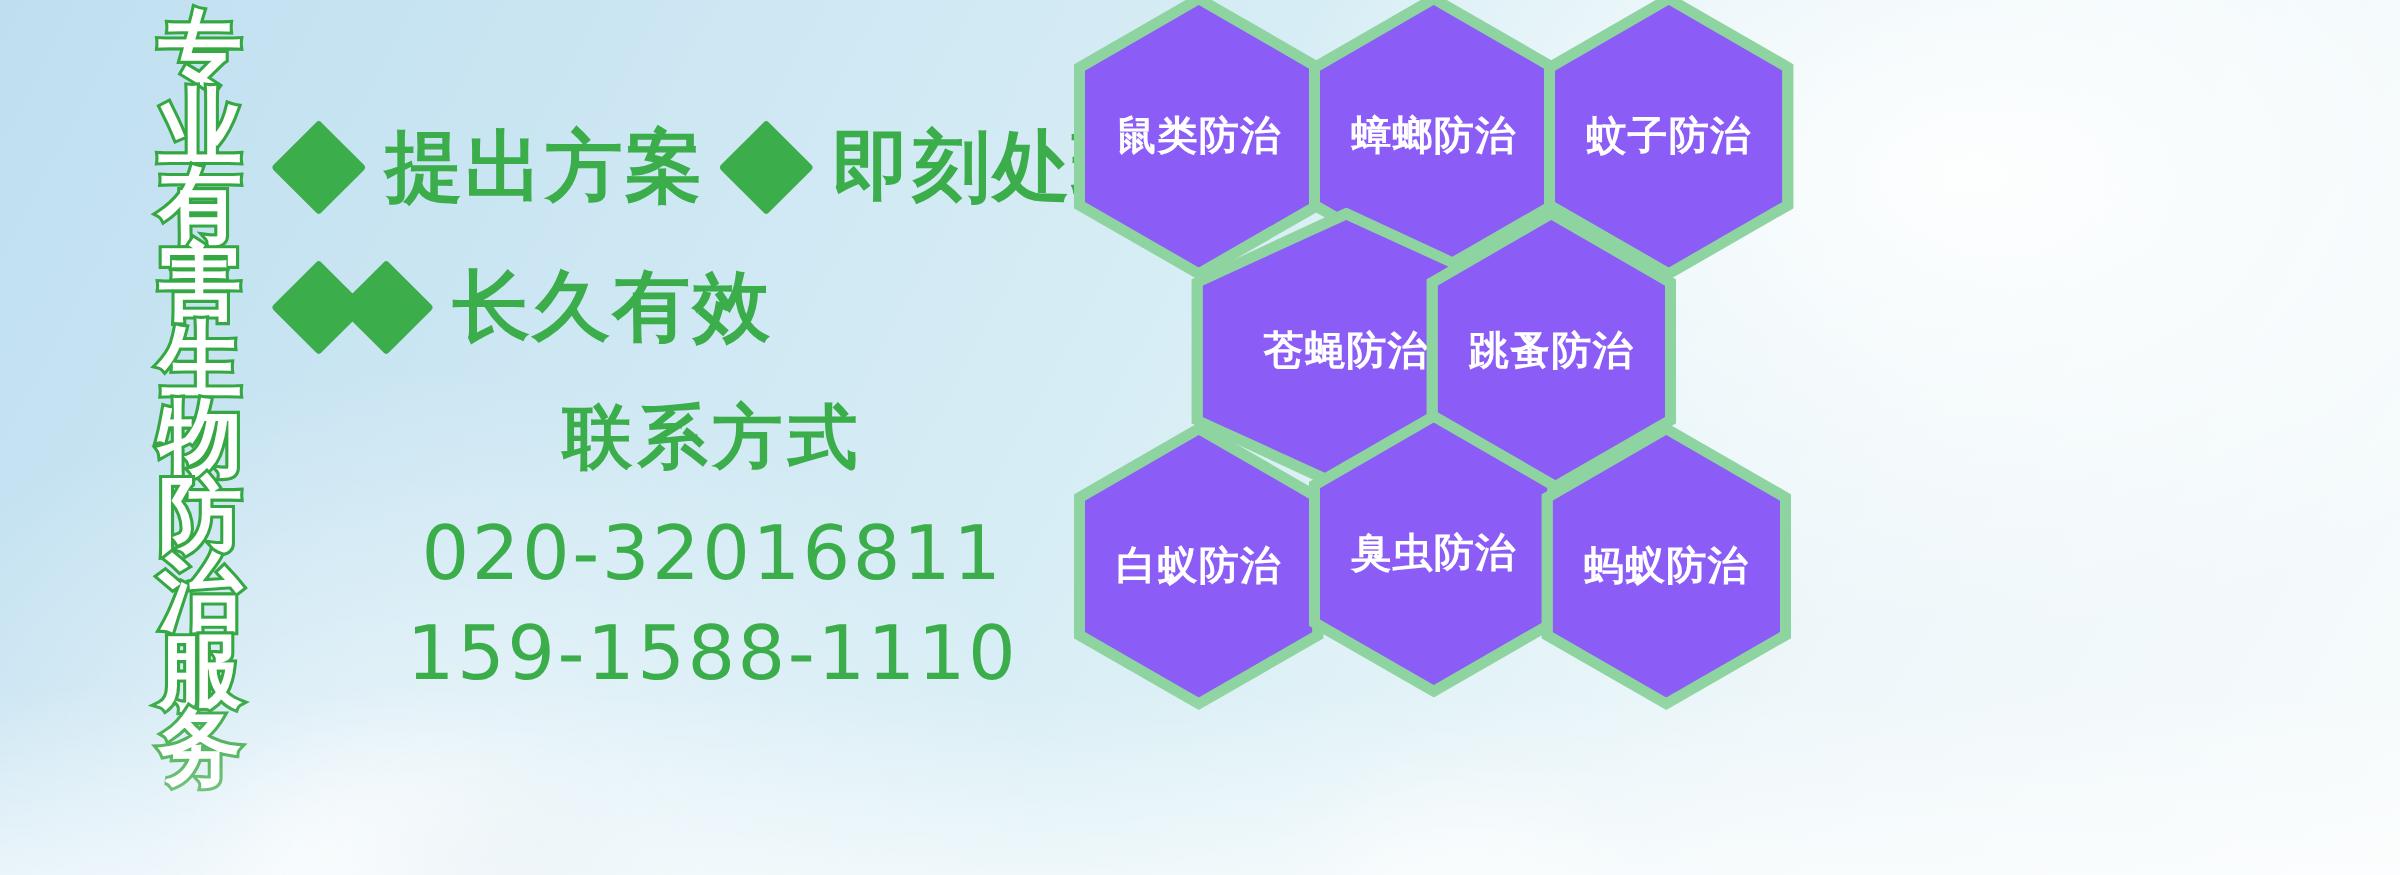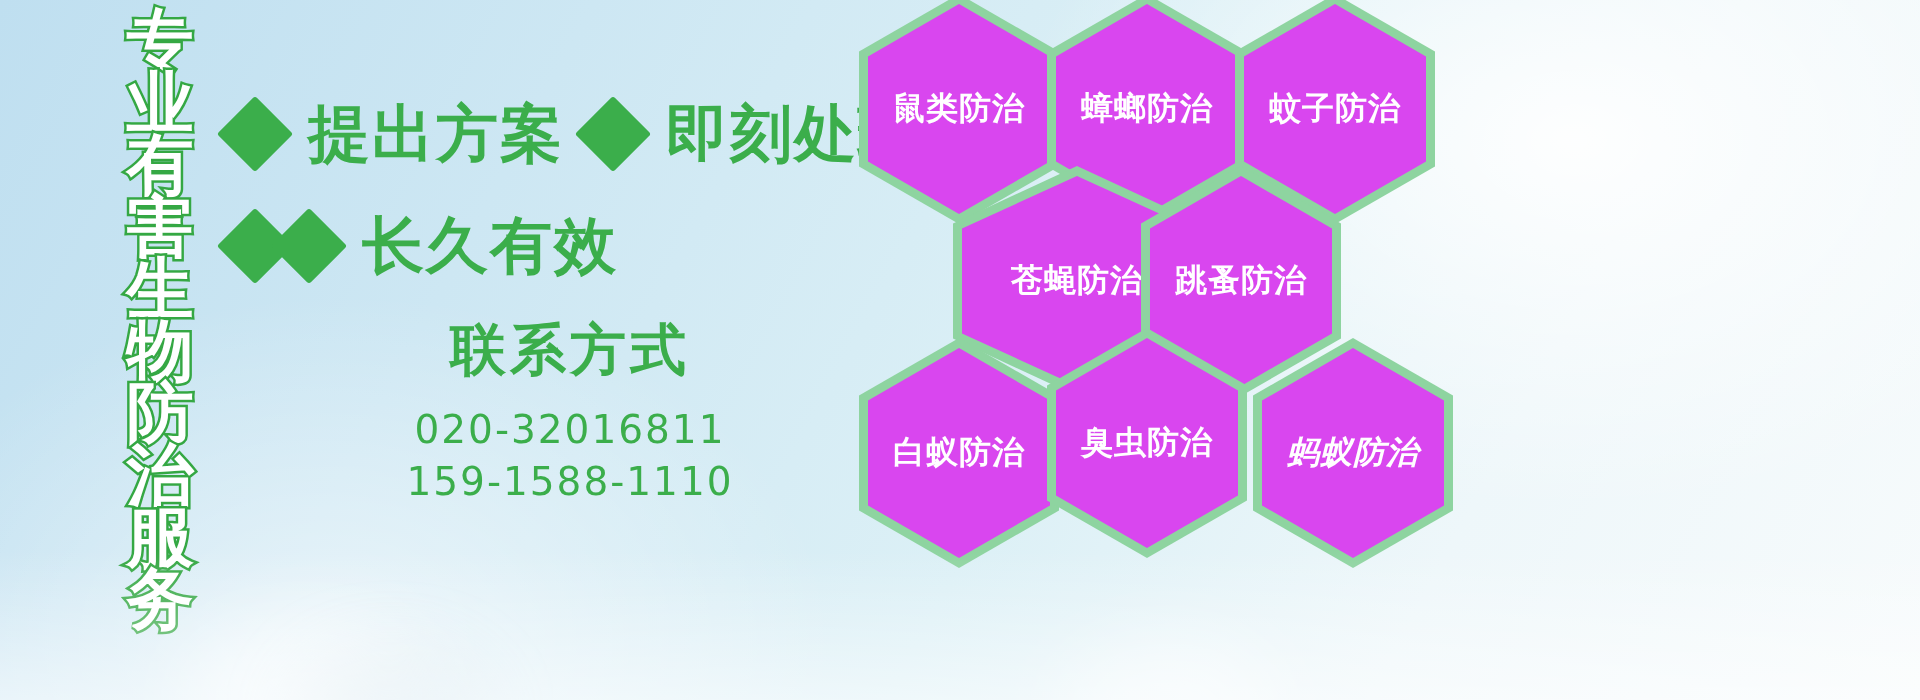--- a/index.html
+++ b/index.html
@@ -60,38 +60,38 @@
   }
   .ftext.second{margin-right:0;}
 
   
   .contact{position:absolute;left:300px;top:318px;width:540px;text-align:center;}
   .contact-title{
     color:#3bae4b;font-size:56px;font-weight:bold;letter-spacing:4px;
     line-height:1.15;margin-bottom:22px;
   }
   .phone{
-    color:#3bae4b;font-size:39px;font-weight:normal;letter-spacing:2px;
+    color:#3bae4b;font-size:60px;font-weight:normal;letter-spacing:2px;
     line-height:1.32;font-family:"DejaVu Sans",sans-serif;
   }
 
   
   .comb{position:absolute;left:845px;top:-12px;width:620px;height:560px;}
   .hexwrap{
     position:absolute;width:200px;height:230px;
   }
   .hex{
     position:absolute;inset:0;
     background:#8ed4a0;
     clip-path:polygon(50% 0%,100% 25%,100% 75%,50% 100%,0% 75%,0% 25%);
     display:flex;align-items:center;justify-content:center;
   }
   .hex-inner{
     position:absolute;left:9px;top:10px;right:9px;bottom:10px;
-    background:#d946ef;
+    background:#8b5cf6;
     clip-path:polygon(50% 0%,100% 25%,100% 75%,50% 100%,0% 75%,0% 25%);
     display:flex;align-items:center;justify-content:center;
   }
   .hex-label{
     color:#ffffff;font-size:32px;font-weight:bold;letter-spacing:1px;
     white-space:nowrap;text-align:center;
     position:relative;z-index:2;
   }
 </style>
 </head>
@@ -180,21 +180,21 @@
         </div>
       </div>
     </div>
     <div class="hexwrap" style="left:202px;top:340px;">
       <div class="hex">
         <div class="hex-inner">
           <span class="hex-label">臭虫防治</span>
         </div>
       </div>
     </div>
-    <div class="hexwrap" style="left:408px;top:350px;font-style:italic;">
+    <div class="hexwrap" style="left:388px;top:350px;">
       <div class="hex">
         <div class="hex-inner">
           <span class="hex-label">蚂蚁防治</span>
         </div>
       </div>
     </div>
 
   </div>
 
   <div class="haze"></div>

